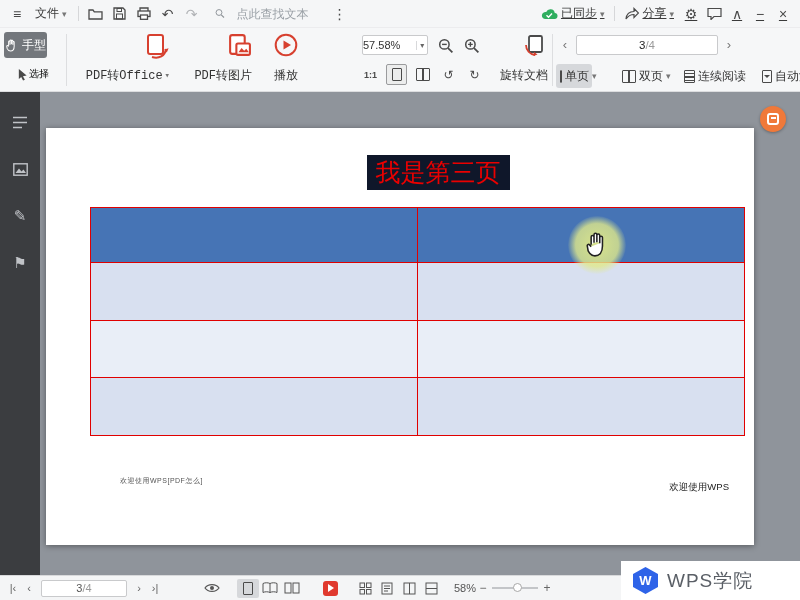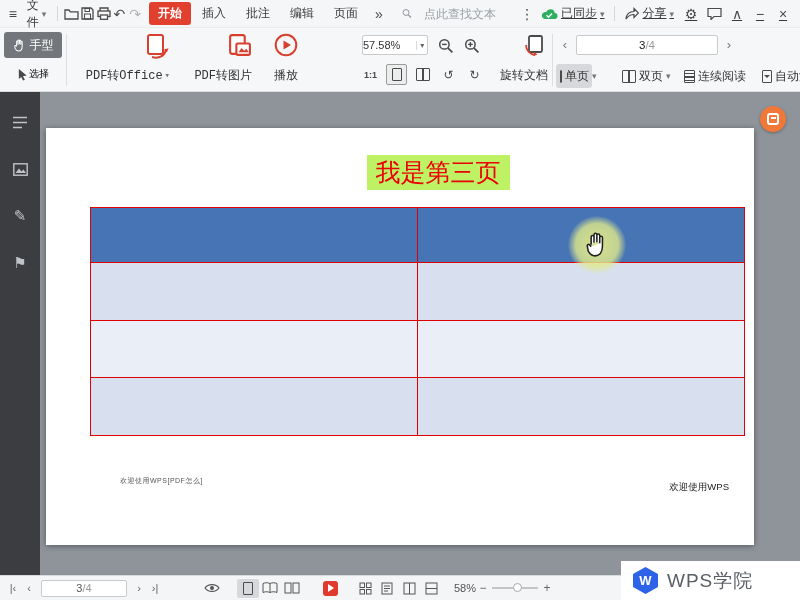--- a/index.html
+++ b/index.html
@@ -24,21 +24,21 @@
   .searchbox { display:flex; align-items:center; gap:12px; margin-left:10px; width:132px; }
   .search-input { border:none; outline:none; background:transparent; width:84px; font-size:12px; color:#555; }
   .search-input::placeholder { color:#9aa0a6; }
   .mb-right { margin-left:auto; display:flex; align-items:center; gap:1px;text-decoration:underline; }
   .mb-label { white-space:nowrap; }
 
   
   .toolbar { position:absolute; top:28px; left:0; width:800px; height:64px; background:#f6f7f8;
              border-bottom:1px solid #dcdddf; overflow:hidden; z-index:4; }
   .toolbar .vsep2 { position:absolute; width:1px; background:#dddee0; top:6px; height:52px; }
-  .tool-hand { position:absolute; left:4px; top:4px; width:58px; height:26px; border-radius:3px;
+  .tool-hand { position:absolute; left:4px; top:4px; width:43px; height:26px; border-radius:3px;
                display:flex; align-items:center; justify-content:center; gap:4px; font-size:12px; color:#fff; }
   .tool-select { position:absolute; left:4px; top:34px; width:58px; height:24px;
                  display:flex; align-items:center; justify-content:center; gap:1px; font-size:10px; color:#000000; }
   .big-btn { position:absolute; top:3px; height:58px; display:flex; flex-direction:column; align-items:flex-end;
              justify-content:space-between; padding:2px 0 5px; font-size:12px; color:#333;font-family:Liberation Mono, monospace; }
   .bb-label { display:flex; align-items:center; gap:2px; white-space:nowrap; }
   .zoombox { position:absolute; left:362px; top:7px; width:66px; height:20px; background:#fff;
              border:1px solid #c9cacc; border-radius:2px; display:flex; align-items:center; font-size:11px; color:#333;gap:16px; }
   .zoombox .zval { flex:1; text-align:center; }
   .zoombox .zcaret { width:14px; border-left:1px solid #d8d9db; text-align:center; font-size:8px; color:#666; }
@@ -143,28 +143,20 @@
     <span class="mb-ico">
       <svg width="14" height="13" viewBox="0 0 14 13">
           <path d="M3 4V1h8v3" stroke="#4a4a4a" fill="none" stroke-width="1.3"></path>
           <rect x="1" y="4" width="12" height="5.5" fill="none" stroke="#4a4a4a" stroke-width="1.3"></rect>
           <rect x="3.5" y="8" width="7" height="4.3" fill="#fff" stroke="#4a4a4a" stroke-width="1.3"></rect>
         </svg>
     </span>
     <span class="mb-ico">↶</span>
     <span class="mb-ico dim">↷</span>
 
-    <span class="tabs">
-      <span class="tab active" style="background-color: rgb(226, 64, 47);">开始</span>
-      <span class="tab">插入</span>
-      <span class="tab">批注</span>
-      <span class="tab">编辑</span>
-      <span class="tab">页面</span>
-      <span class="mb-ico">»</span>
-    </span>
 
     <span class="searchbox">
       <svg width="13" height="13" viewBox="0 0 15 15">
           <circle cx="6" cy="6" r="4.4" fill="none" stroke="#8a8f94" stroke-width="1.4"></circle>
           <path d="M9.4 9.4 13.5 13.5" stroke="#8a8f94" stroke-width="1.6"></path>
         </svg>
       <input class="search-input" readonly="" placeholder="点此查找文本" style="">
       <span class="mb-ico" style="width:14px">⋮</span>
     </span>
 
@@ -318,21 +310,21 @@
           <path d="M2.5 10 6 5.5l2.5 3 2-2 2.5 3.5z" fill="#c0c3c7"></path>
         </svg>
     </span>
     <span class="sb-item">✎</span>
     <span class="sb-item">⚑</span>
   </div>
 
   <div class="canvas">
     <div class="page">
       <div class="title-wrap">
-        <span class="doc-title" style="background-color: #bef264; color: rgb(234, 0, 0);">我是第三页</span>
+        <span class="doc-title" style="background-color: #0f172a; color: rgb(234, 0, 0);">我是第三页</span>
       </div>
       <div class="doc-table">
         <div class="tr hdr" style="background-color: rgb(70, 116, 181);">
           <div class="td"></div>
           <div class="td"></div>
         </div>
         <div class="tr" style="background-color: rgb(216, 224, 240);">
           <div class="td"></div>
           <div class="td"></div>
         </div>

